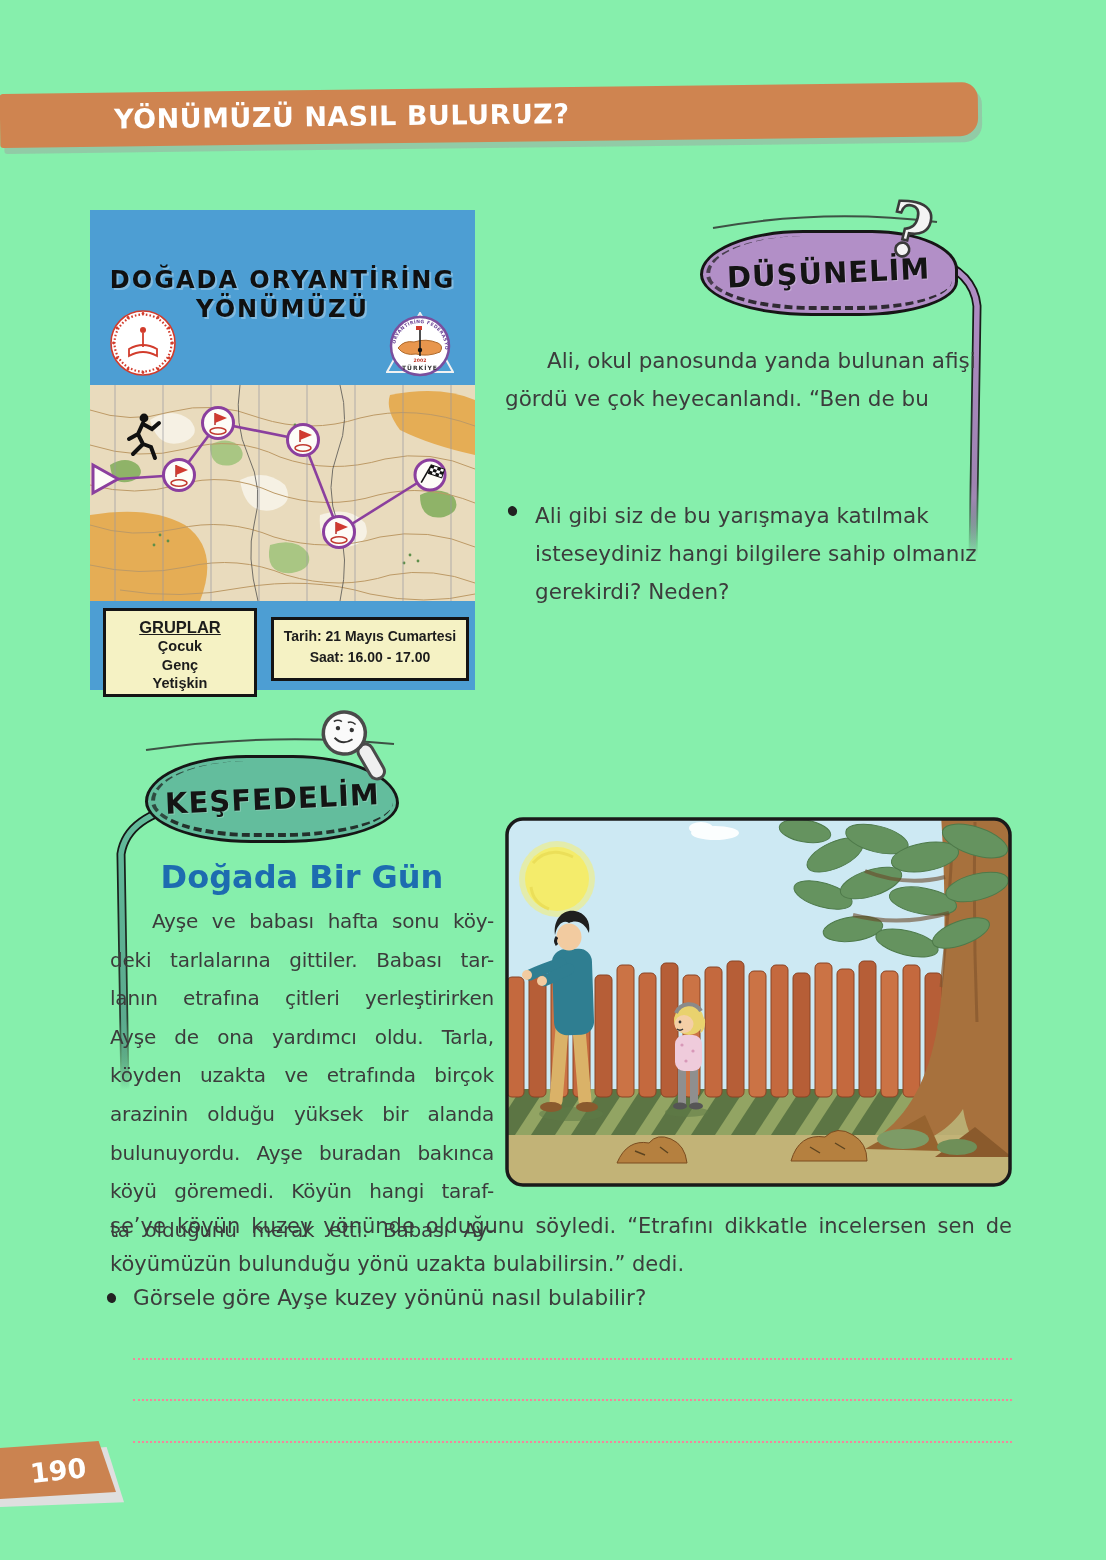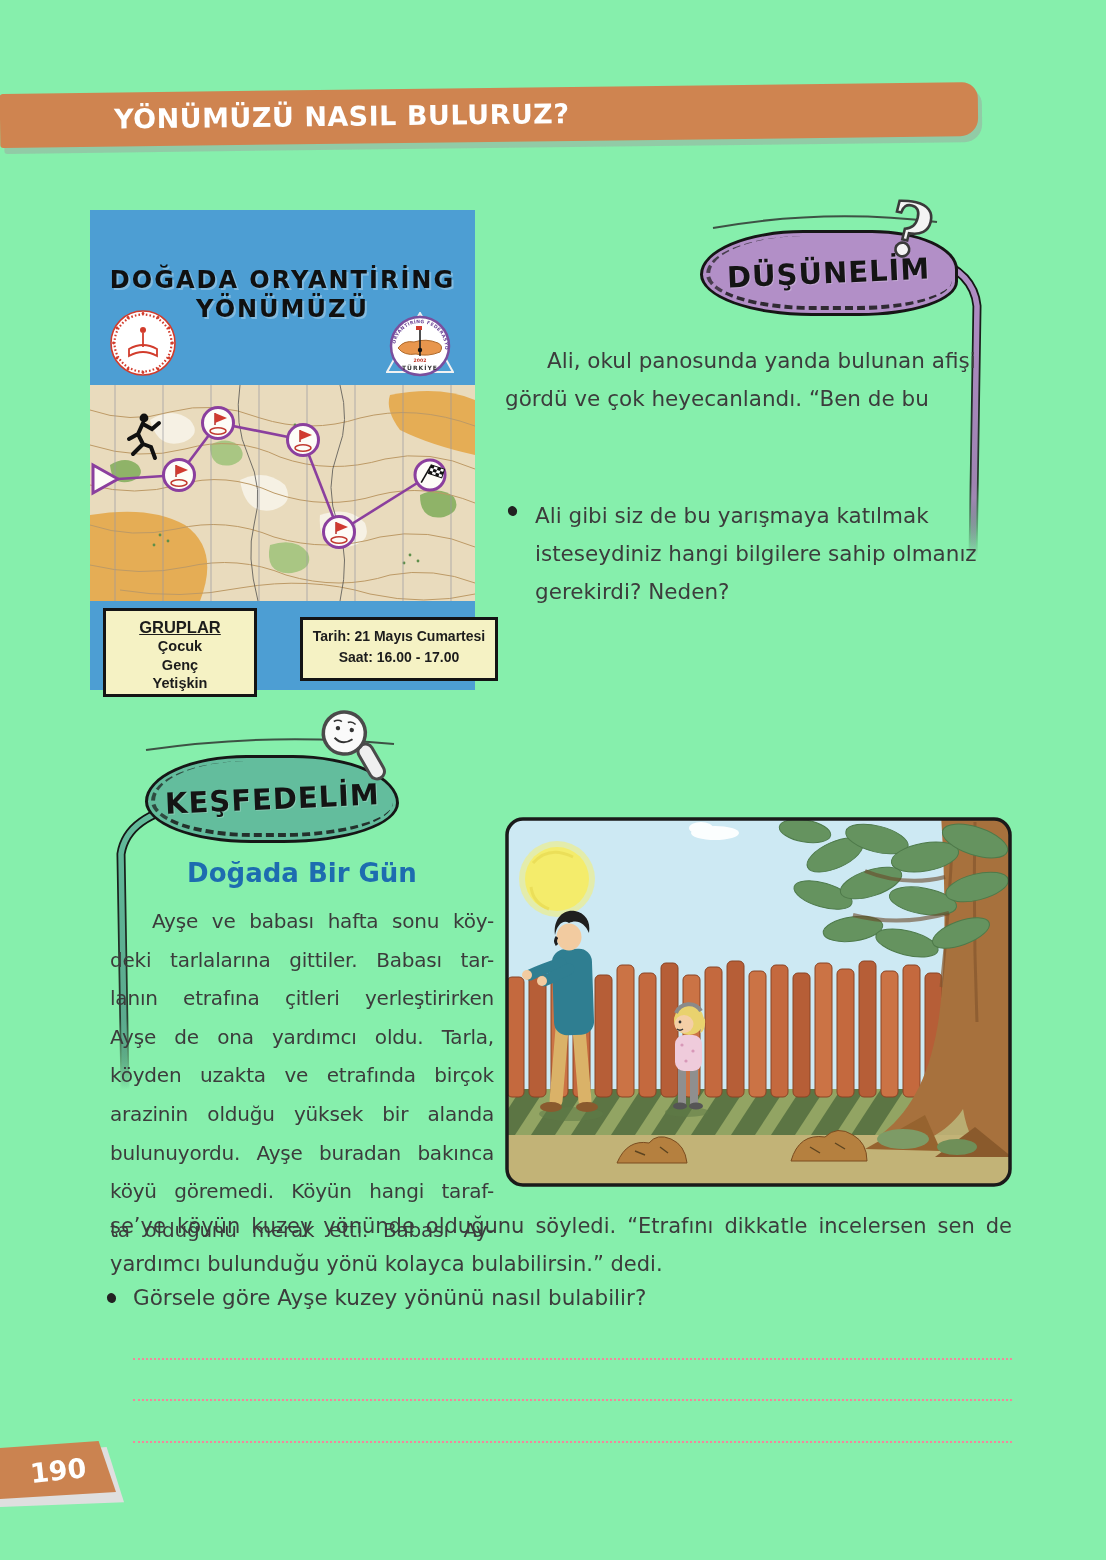--- a/index.html
+++ b/index.html
@@ -22,21 +22,21 @@
     font-weight:bold;font-size:24px;line-height:29px;letter-spacing:2px;
     text-shadow:2px 2px 0 rgba(255,255,255,.30);}
   .meb-logo{left:19px;top:99px;width:68px;height:68px;}
   .fed-logo{left:296px;top:102px;width:68px;height:68px;}
   .poster-map{left:0;top:175px;width:385px;height:216px;}
   .poster-box{background:#f5f2c4;border:3px solid #141414;text-align:center;
     font-family:"Liberation Sans",sans-serif;color:#1c1c1c;}
   .groups-box{left:13px;top:398px;width:148px;height:76px;padding-top:7px;}
   .groups-box .gtitle{font-weight:bold;font-size:16.5px;text-decoration:underline;}
   .groups-box .gitem{font-weight:bold;font-size:14.5px;line-height:18.5px;}
-  .schedule-box{left:181px;top:407px;width:192px;height:52px;padding-top:6px;margin-left:29px;}
+  .schedule-box{left:181px;top:407px;width:192px;height:52px;padding-top:6px;}
   .schedule-box div{font-weight:bold;font-size:14px;line-height:21px;}
 
   
   .banner-blob{position:absolute;border:3.5px solid #161616;display:flex;align-items:center;
     justify-content:center;}
   .banner-blob::after{content:"";position:absolute;inset:3px;border-radius:inherit;
     border-bottom:4px dashed rgba(25,25,25,.85);border-left:4px dashed rgba(25,25,25,.7);}
   .banner-label{font-weight:bold;font-size:29px;letter-spacing:1px;color:#141414;
     transform:rotate(-2.5deg);text-shadow:1px 1px 0 rgba(255,255,255,.25);}
   .dusunelim-blob{left:10px;top:30px;width:252px;height:80px;background:#b28fc7;
@@ -44,21 +44,21 @@
   .kesfedelim-blob{left:90px;top:55px;width:248px;height:82px;background:#63bd9d;
     border-radius:44% 46% 50% 46% / 58% 60% 50% 52%;}
 
   
   .ali-paragraph{left:505px;top:342px;width:490px;font-size:21.5px;line-height:38px;}
   .ali-paragraph .l1{padding-left:42px;}
   .bullet-dot{width:9px;height:10px;background:#222;border-radius:50%;transform:rotate(-18deg);}
   .bullet1{left:508px;top:506px;}
   .bullet1 .btxt{position:absolute;left:27px;top:-9px;font-size:21.5px;line-height:38px;}
   .section-heading{left:110px;top:858px;width:384px;text-align:center;color:#1d6cb0;
-    font-weight:bold;font-size:26px;}
+    font-weight:bold;font-size:32px;}
   .story-paragraph{left:110px;top:902px;width:384px;font-size:20px;line-height:38.6px;
     letter-spacing:-0.2px;}
   .story-paragraph .l1{padding-left:42px;}
   .continuation{left:110px;top:1207px;width:902px;font-size:21px;line-height:38px;}
   .bullet2{left:107px;top:1293px;}
   .bullet2 .btxt{position:absolute;left:26px;top:-8px;font-size:21.5px;white-space:nowrap;}
 
   
   .illustration{left:505px;top:817px;width:507px;height:370px;}
 
@@ -435,21 +435,21 @@
           <line x1="155" y1="330" x2="163" y2="336"></line>
         <line x1="305" y1="330" x2="315" y2="336"></line>
           <line x1="330" y1="326" x2="340" y2="332"></line>
       </g>
     </g>
     <rect x="2" y="2" width="503" height="366" rx="16" fill="none" stroke="#1a1a1a" stroke-width="3.5"></rect>
   </svg>
 
   <div class="abs continuation">
     <div class="jline">şe’ye köyün kuzey yönünde olduğunu söyledi. “Etrafını dikkatle incelersen sen de</div>
-    <div class="line">yardımcı bulunduğu yönü kolayca bulabilirsin.” dedi.</div>
+    <div class="line">köyümüzün bulunduğu yönü uzakta bulabilirsin.” dedi.</div>
   </div>
 
   <div class="abs bullet2">
     <div class="bullet-dot"></div>
     <div class="btxt">Görsele göre Ayşe kuzey yönünü nasıl bulabilir?</div>
   </div>
 
   <div class="abs answer-line" style="top:1358px;"></div>
   <div class="abs answer-line" style="top:1399px;"></div>
   <div class="abs answer-line" style="top:1441px;"></div>

